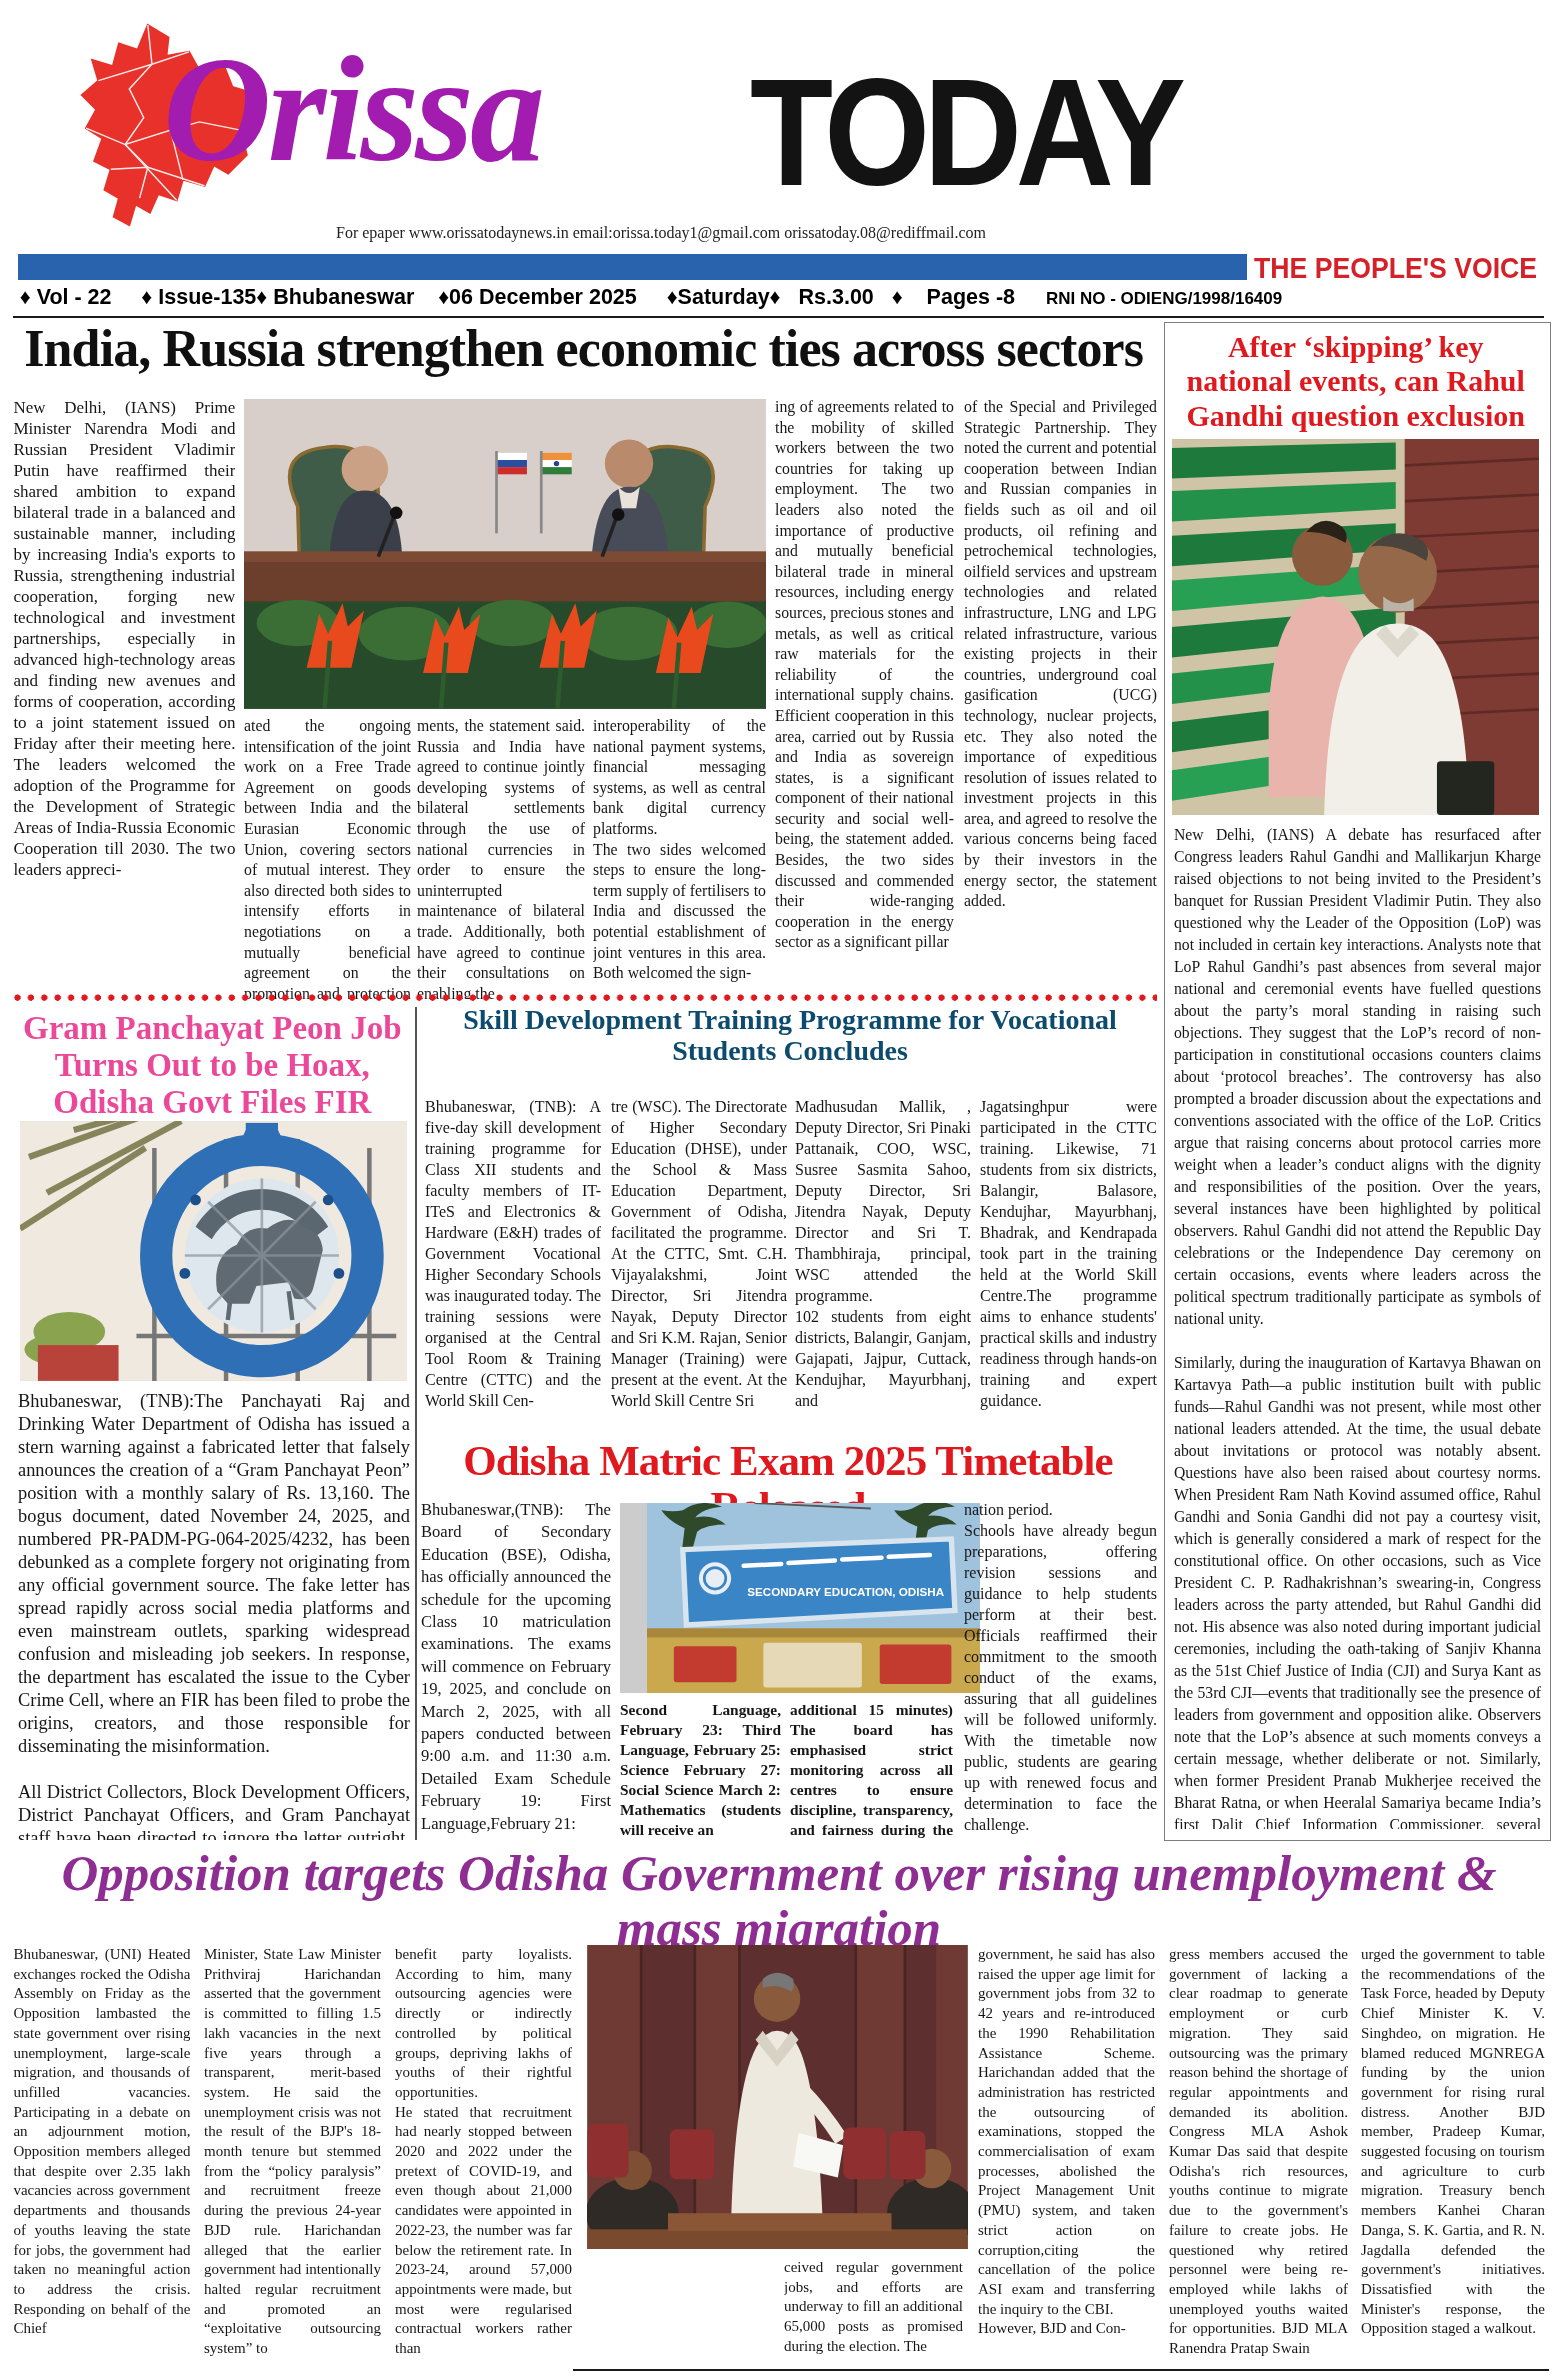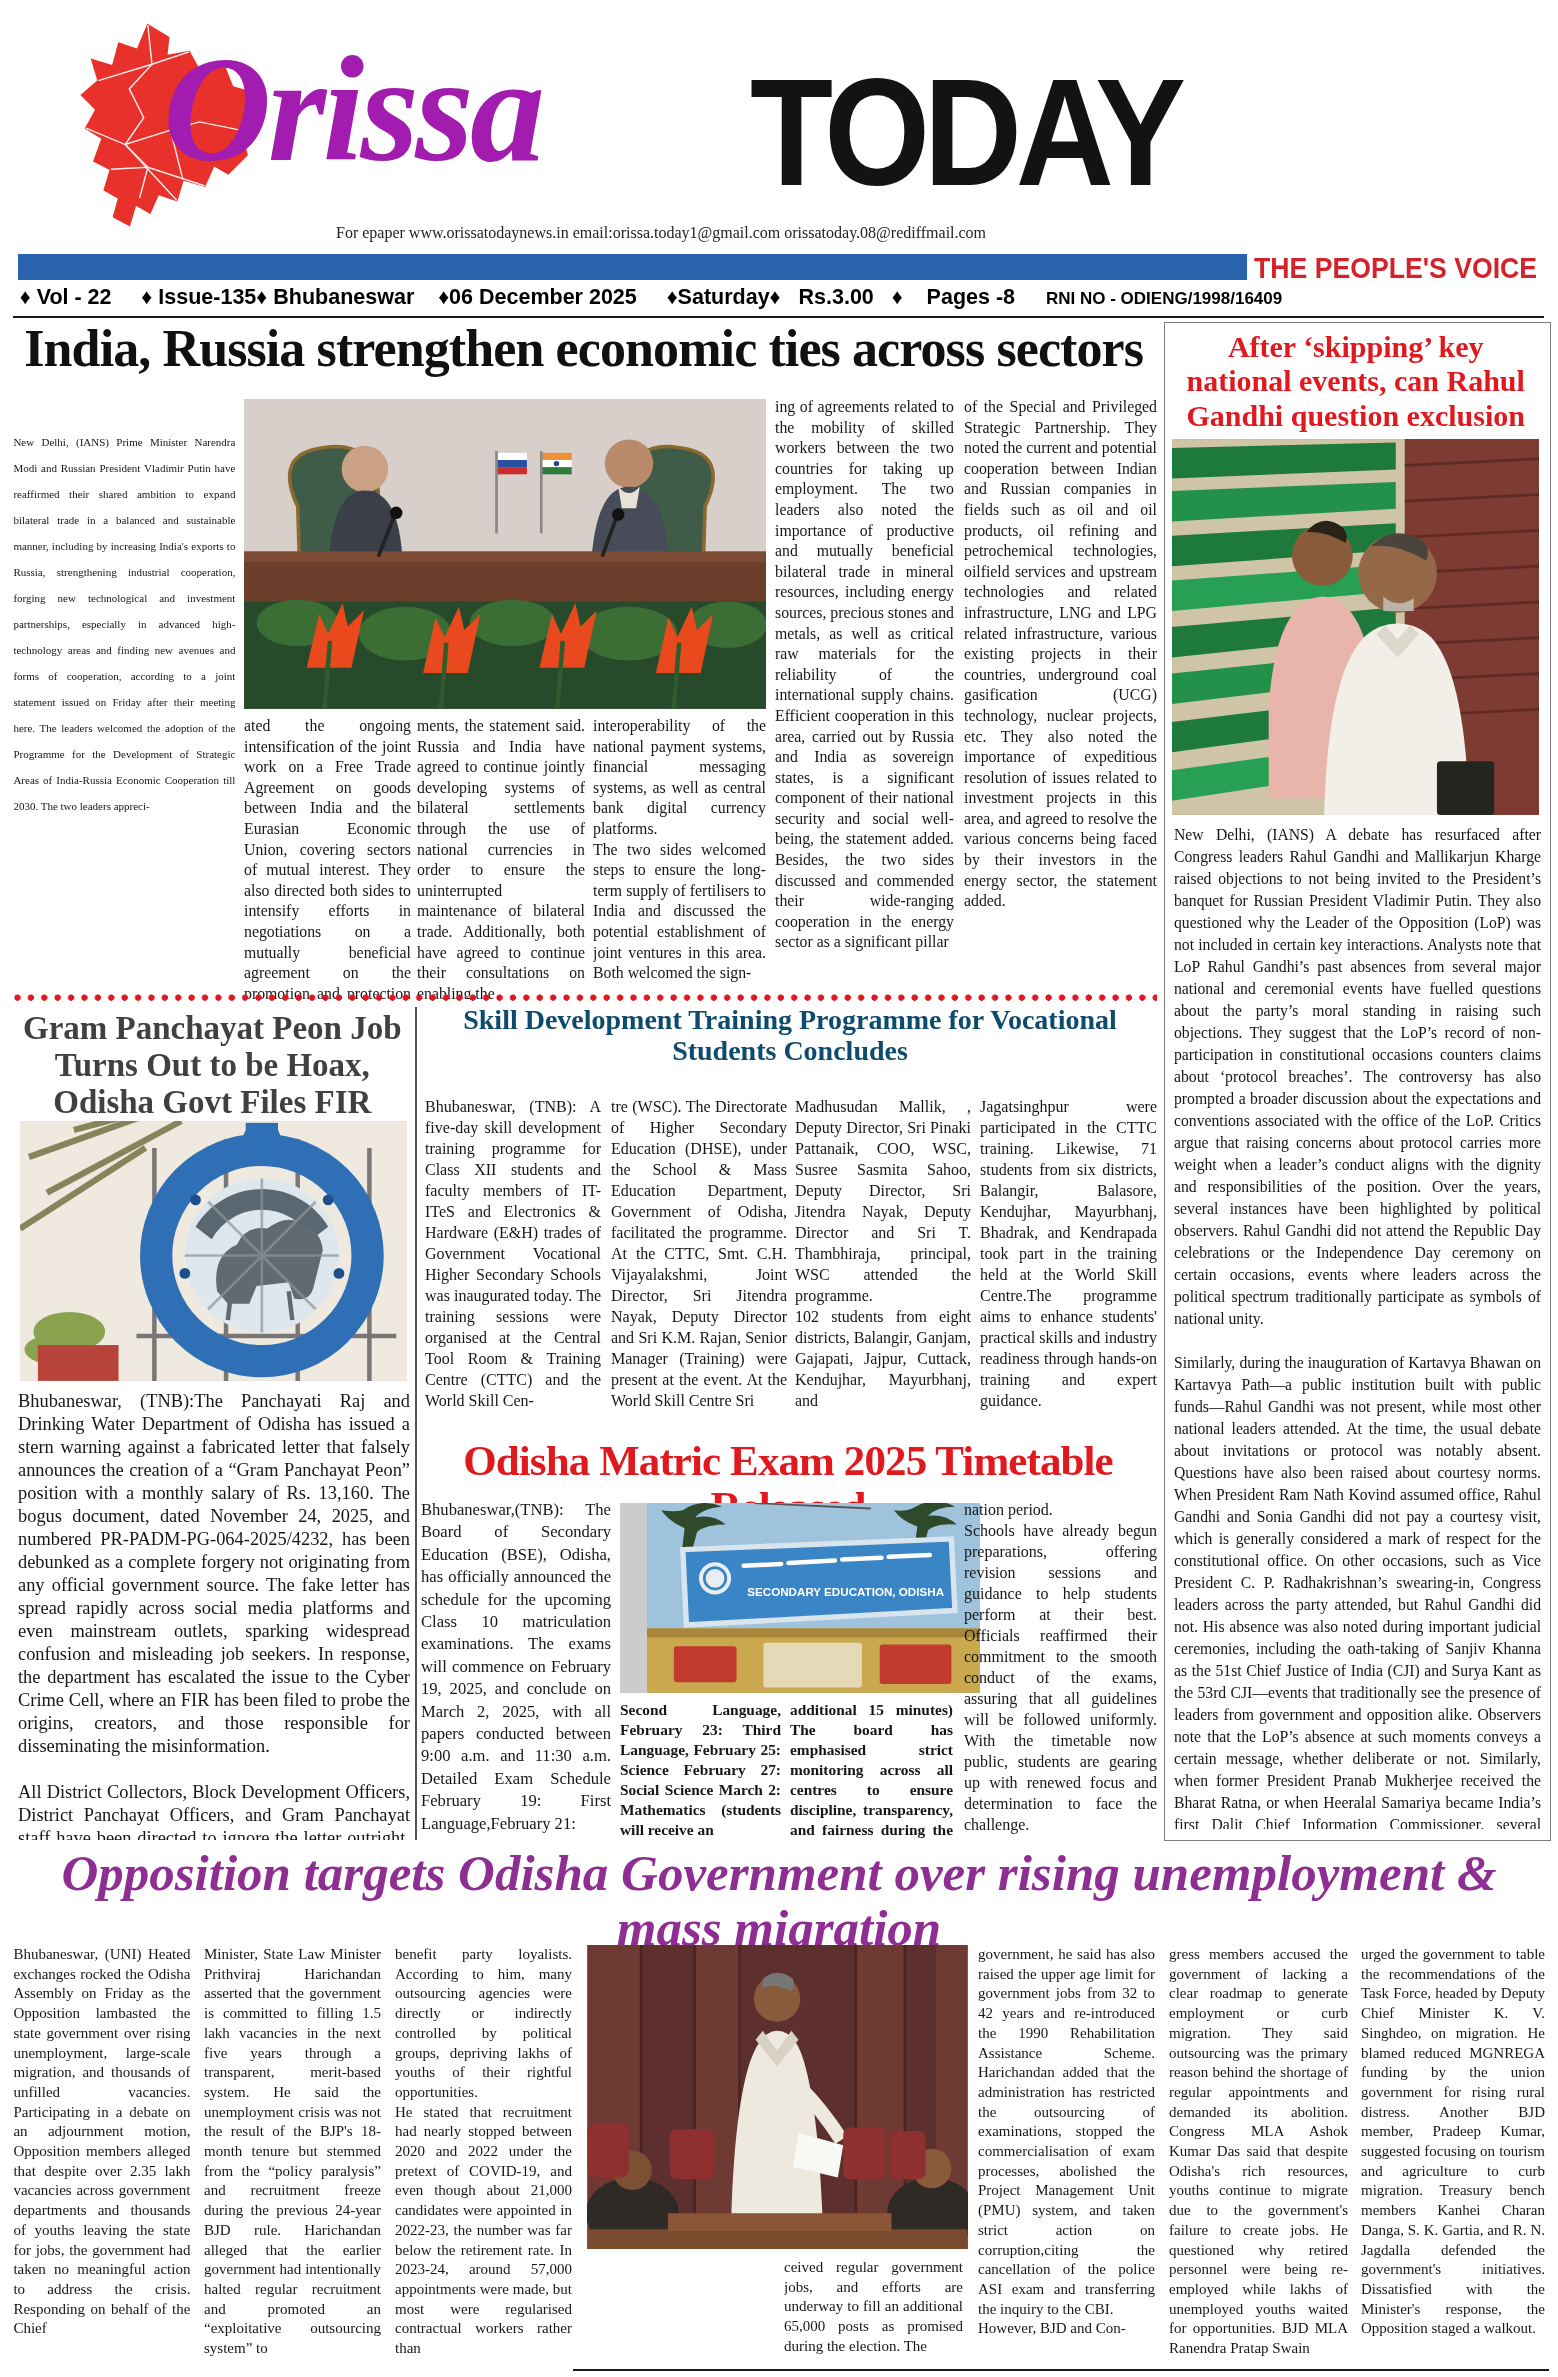--- a/index.html
+++ b/index.html
@@ -16,28 +16,28 @@
   .voice{font-family:"Liberation Sans",sans-serif;font-weight:900;font-size:29.6px;color:#d3222a;
          transform:scaleX(0.9);transform-origin:left center;white-space:nowrap;}
   .issueline{font-family:"Liberation Sans",sans-serif;font-weight:bold;font-size:21.5px;color:#000;
              white-space:pre;}
   .rni{font-family:"Liberation Sans",sans-serif;font-weight:bold;font-size:17px;color:#000;white-space:nowrap;}
   .rule{background:#1a1a1a;}
   
   .hl{font-weight:bold;text-align:center;line-height:1.08;}
   .hl-main{font-size:52px;color:#101010;letter-spacing:-0.9px;}
   .hl-red{font-size:30px;color:#e0191f;line-height:1.14;}
-  .hl-blue{font-size:33px;color:#404040;line-height:1.12;}
+  .hl-blue{font-size:33px;color:#ec4899;line-height:1.12;}
   .hl-skill{font-size:28px;color:#0c4a6e;line-height:1.1;}
   .hl-matric{font-size:43px;color:#e0191f;letter-spacing:-0.9px;}
   .hl-purple{font-size:51px;color:#8e2d92;font-style:italic;letter-spacing:0px;}
   
   .bodytext{font-family:"Liberation Serif",serif;text-align:justify;white-space:pre-line;
             overflow:hidden;color:#161616;}
-  .t19{font-size:11px;line-height:26px;margin-top:32px;}
+  .t19{font-size:17px;line-height:21px;}
   .t18{font-size:15.8px;line-height:20.6px;}
   .t17{font-size:15px;line-height:19.7px;}
   .t20{font-size:18.4px;line-height:23px;}
   .t175{font-size:15.7px;line-height:22px;}
   .t185{font-size:16px;line-height:21px;}
   .tmat{font-size:16.6px;line-height:22.4px;}
   .tmat2{font-size:15.4px;line-height:20px;font-weight:bold;}
   .dotline{background:radial-gradient(circle at 4.5px 3.6px,#e0191f 2.9px,rgba(0,0,0,0) 3.4px);
            background-size:13.4px 8px;background-repeat:repeat-x;}
   .vline{background:#555;}

